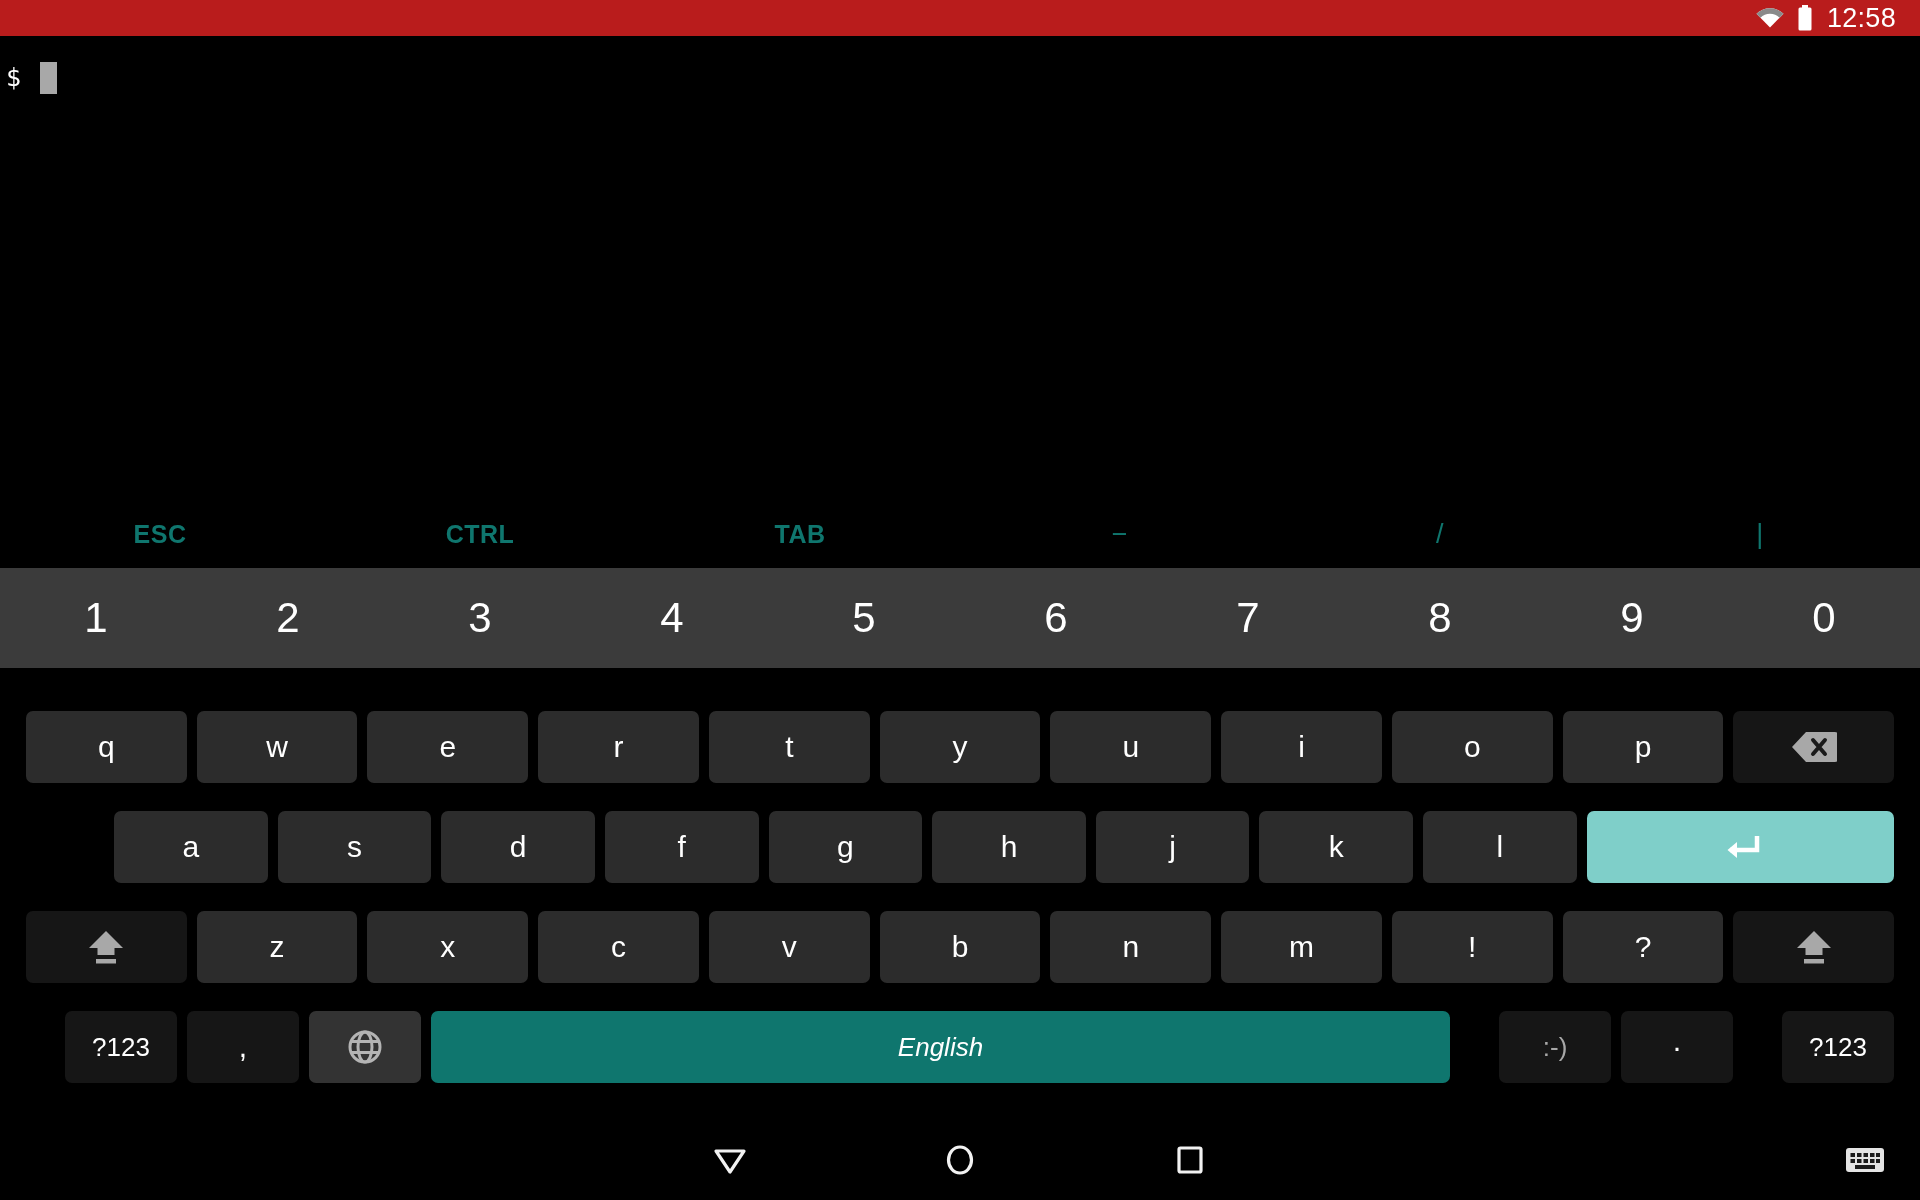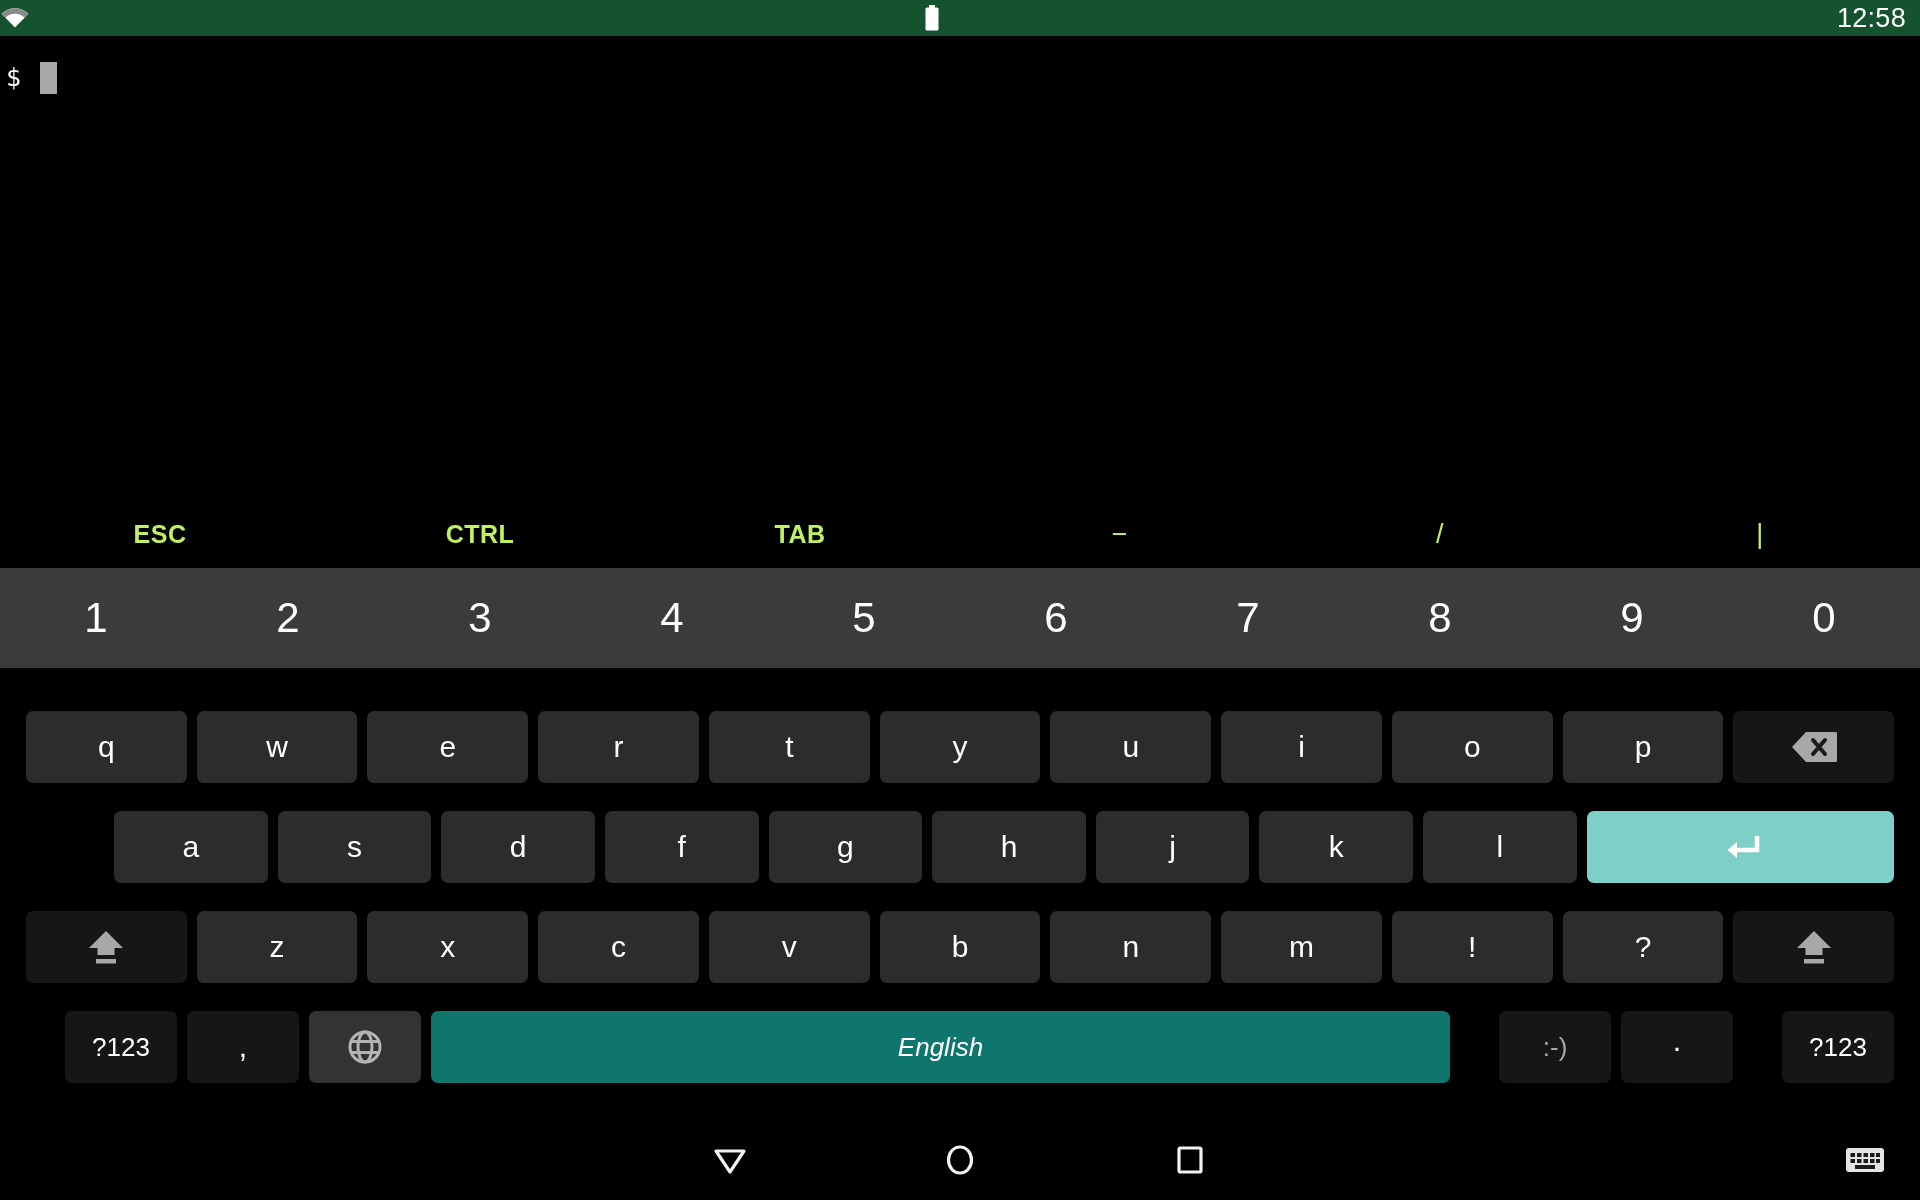--- a/index.html
+++ b/index.html
@@ -20,24 +20,24 @@
     background: #000000;
   }
 
   
   #status-bar {
     position: absolute;
     top: 0; left: 0;
     width: 1920px; height: 36px;
     display: flex;
     align-items: center;
-    justify-content: space-between;
-    padding-right: 14px;
+    justify-content: flex-end;
+    padding-right: 24px;
     box-sizing: border-box;
-    background: #14532d;
+    background: #b91c1c;
   }
   .sb-icon { display: inline-flex; align-items: center; margin-right: 12px; }
   .sb-clock {
     font-size: 27px;
     font-weight: 400;
     letter-spacing: 0.3px;
     color: #ffffff;
     line-height: 1;
     margin-left: 2px;
   }
@@ -77,21 +77,21 @@
     display: flex;
     background: #000;
   }
   .extra-key {
     flex: 1 1 0;
     display: flex;
     align-items: center;
     justify-content: center;
     font-size: 25px;
     font-weight: 700;
-    color: #bef264;
+    color: #0f766e;
     letter-spacing: 0.5px;
   }
   .extra-key.sym { font-weight: 400; font-size: 27px; }
 
   
   #number-row {
     position: absolute;
     top: 568px; left: 0;
     width: 1920px; height: 100px;
     display: flex;

